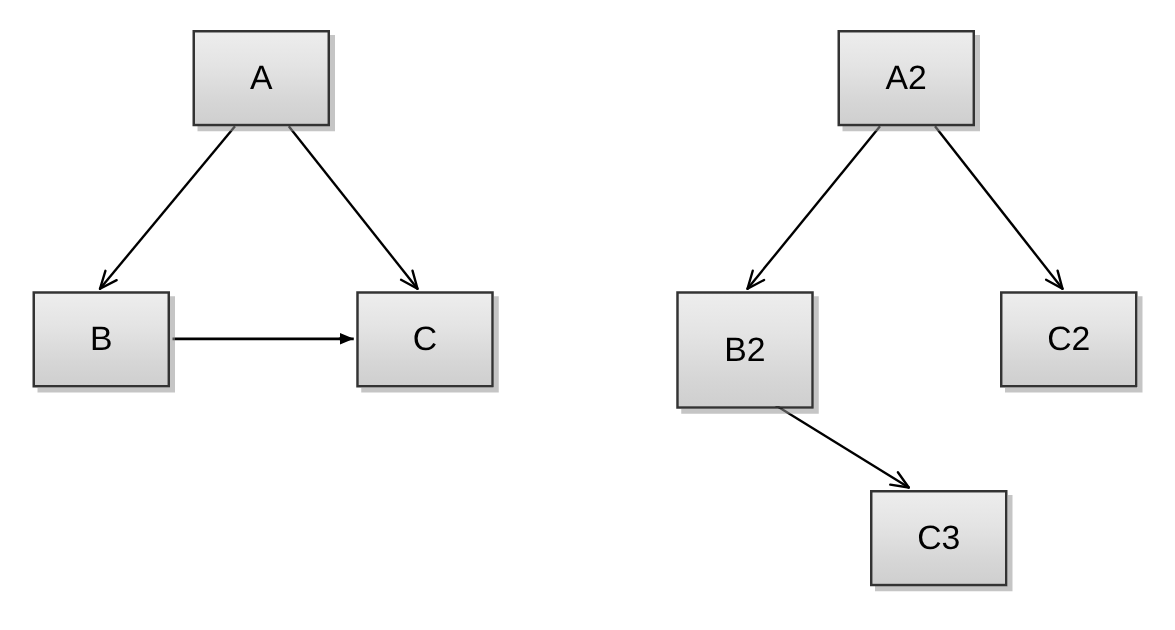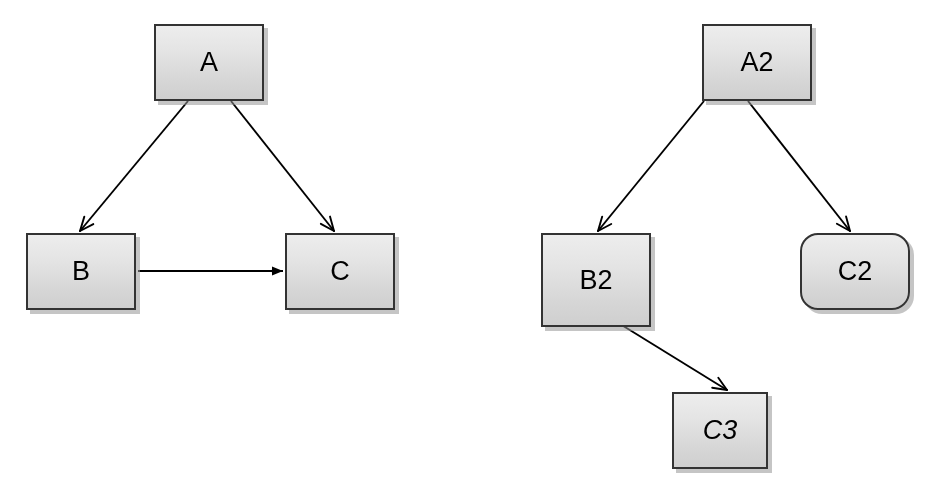--- a/index.html
+++ b/index.html
@@ -87,27 +87,27 @@
   <div id="node-layer">
       <div class="node" style="left: 154px; top: 24px; width: 110px; height: 77px;">
         <span class="node-label">A</span>
       </div>
       <div class="node" style="left: 26px; top: 233px; width: 110px; height: 77px;">
         <span class="node-label">B</span>
       </div>
       <div class="node" style="left: 285px; top: 233px; width: 110px; height: 77px;">
         <span class="node-label">C</span>
       </div>
-      <div class="node" style="left: 702px; top: 24px; width: 110px; height: 77px;">
+      <div class="node" style="left: 670px; top: 24px; width: 110px; height: 77px;">
         <span class="node-label">A2</span>
       </div>
       <div class="node" style="left: 541px; top: 233px; width: 110px; height: 94px;">
         <span class="node-label">B2</span>
       </div>
-      <div class="node" style="left: 800px; top: 233px; width: 110px; height: 77px; border-radius: 18px;">
+      <div class="node" style="left: 800px; top: 233px; width: 110px; height: 77px;">
         <span class="node-label">C2</span>
       </div>
-      <div class="node" style="left: 672px; top: 392px; width: 96px; height: 77px; font-style: italic;">
+      <div class="node" style="left: 696px; top: 392px; width: 110px; height: 77px;">
         <span class="node-label">C3</span>
       </div>
     </div>
 
 </div>
 
 </body></html>

